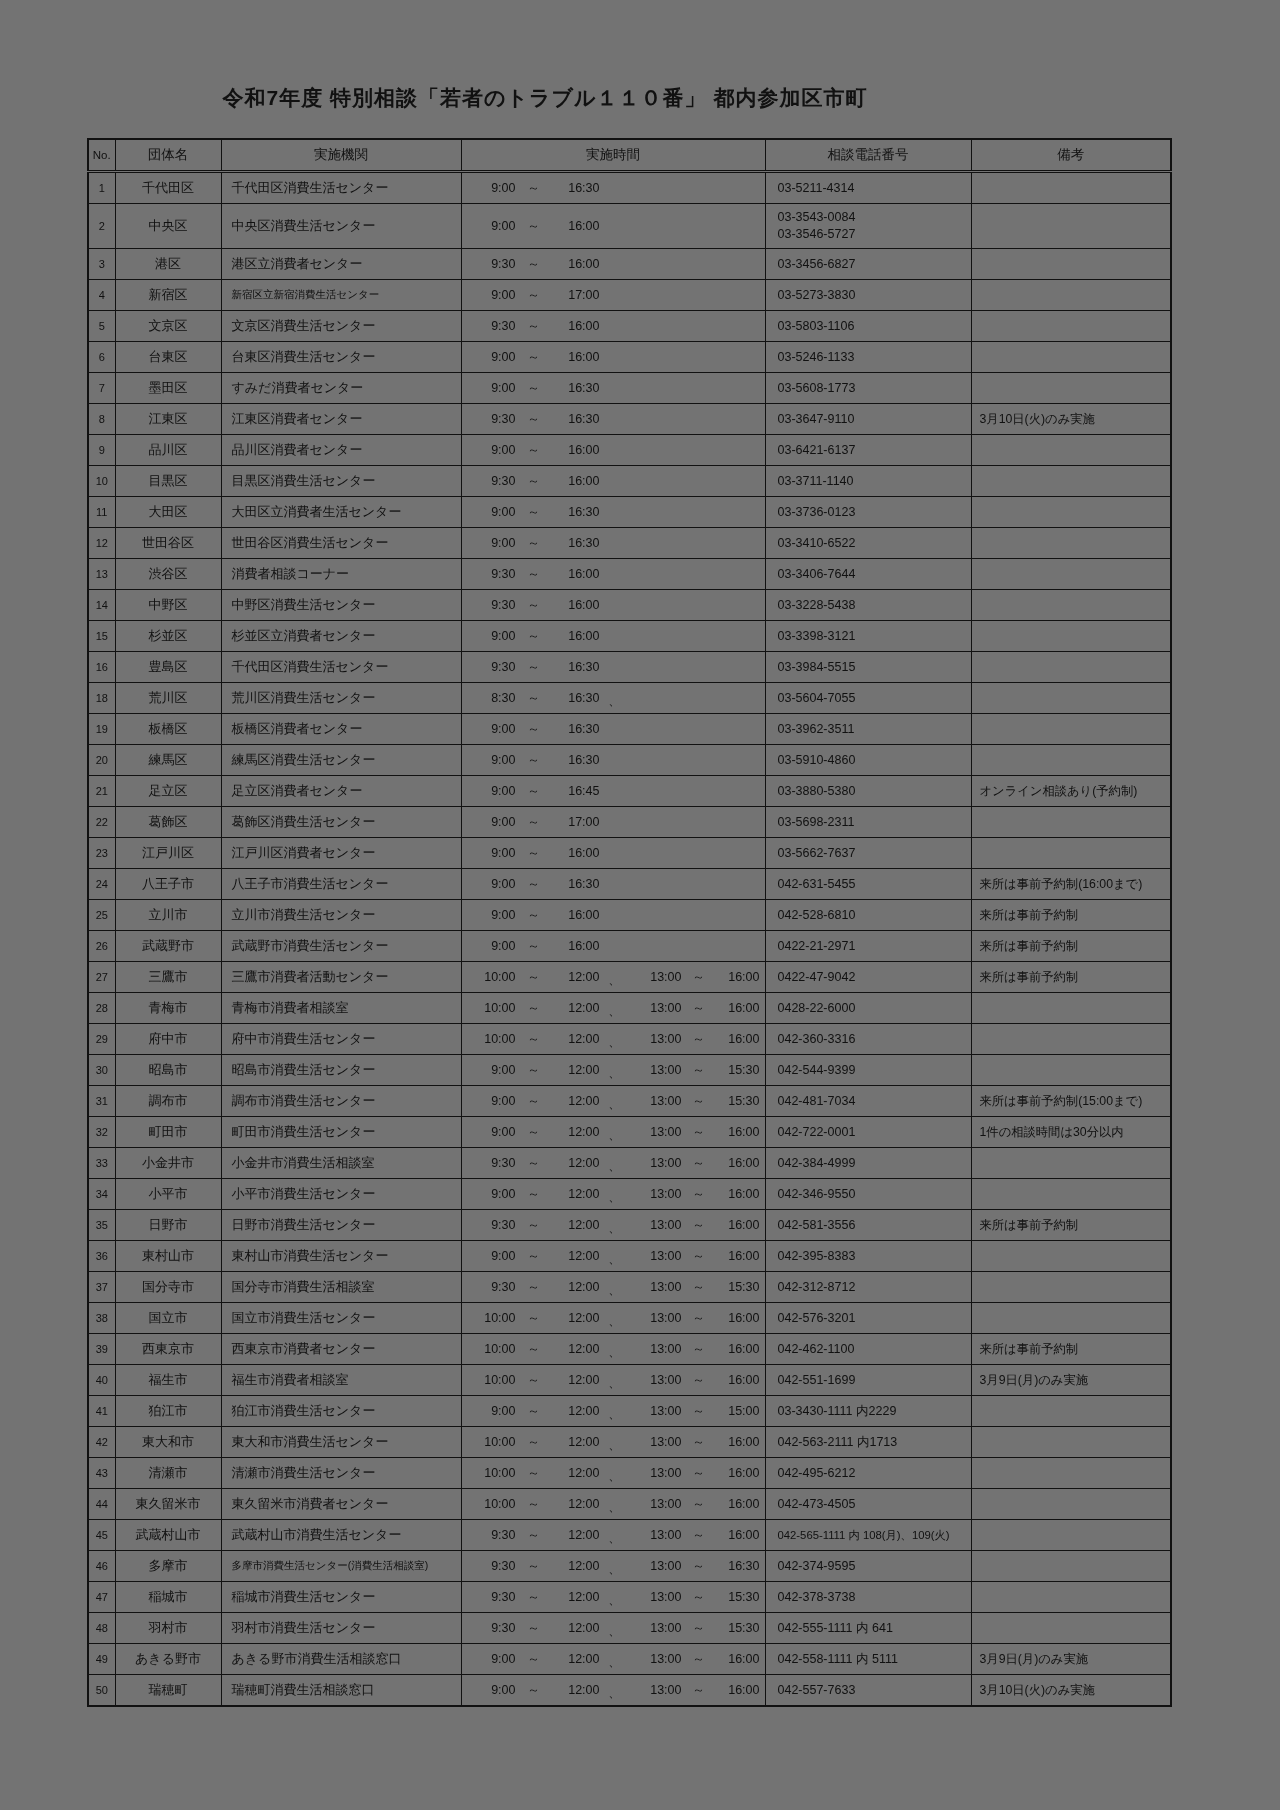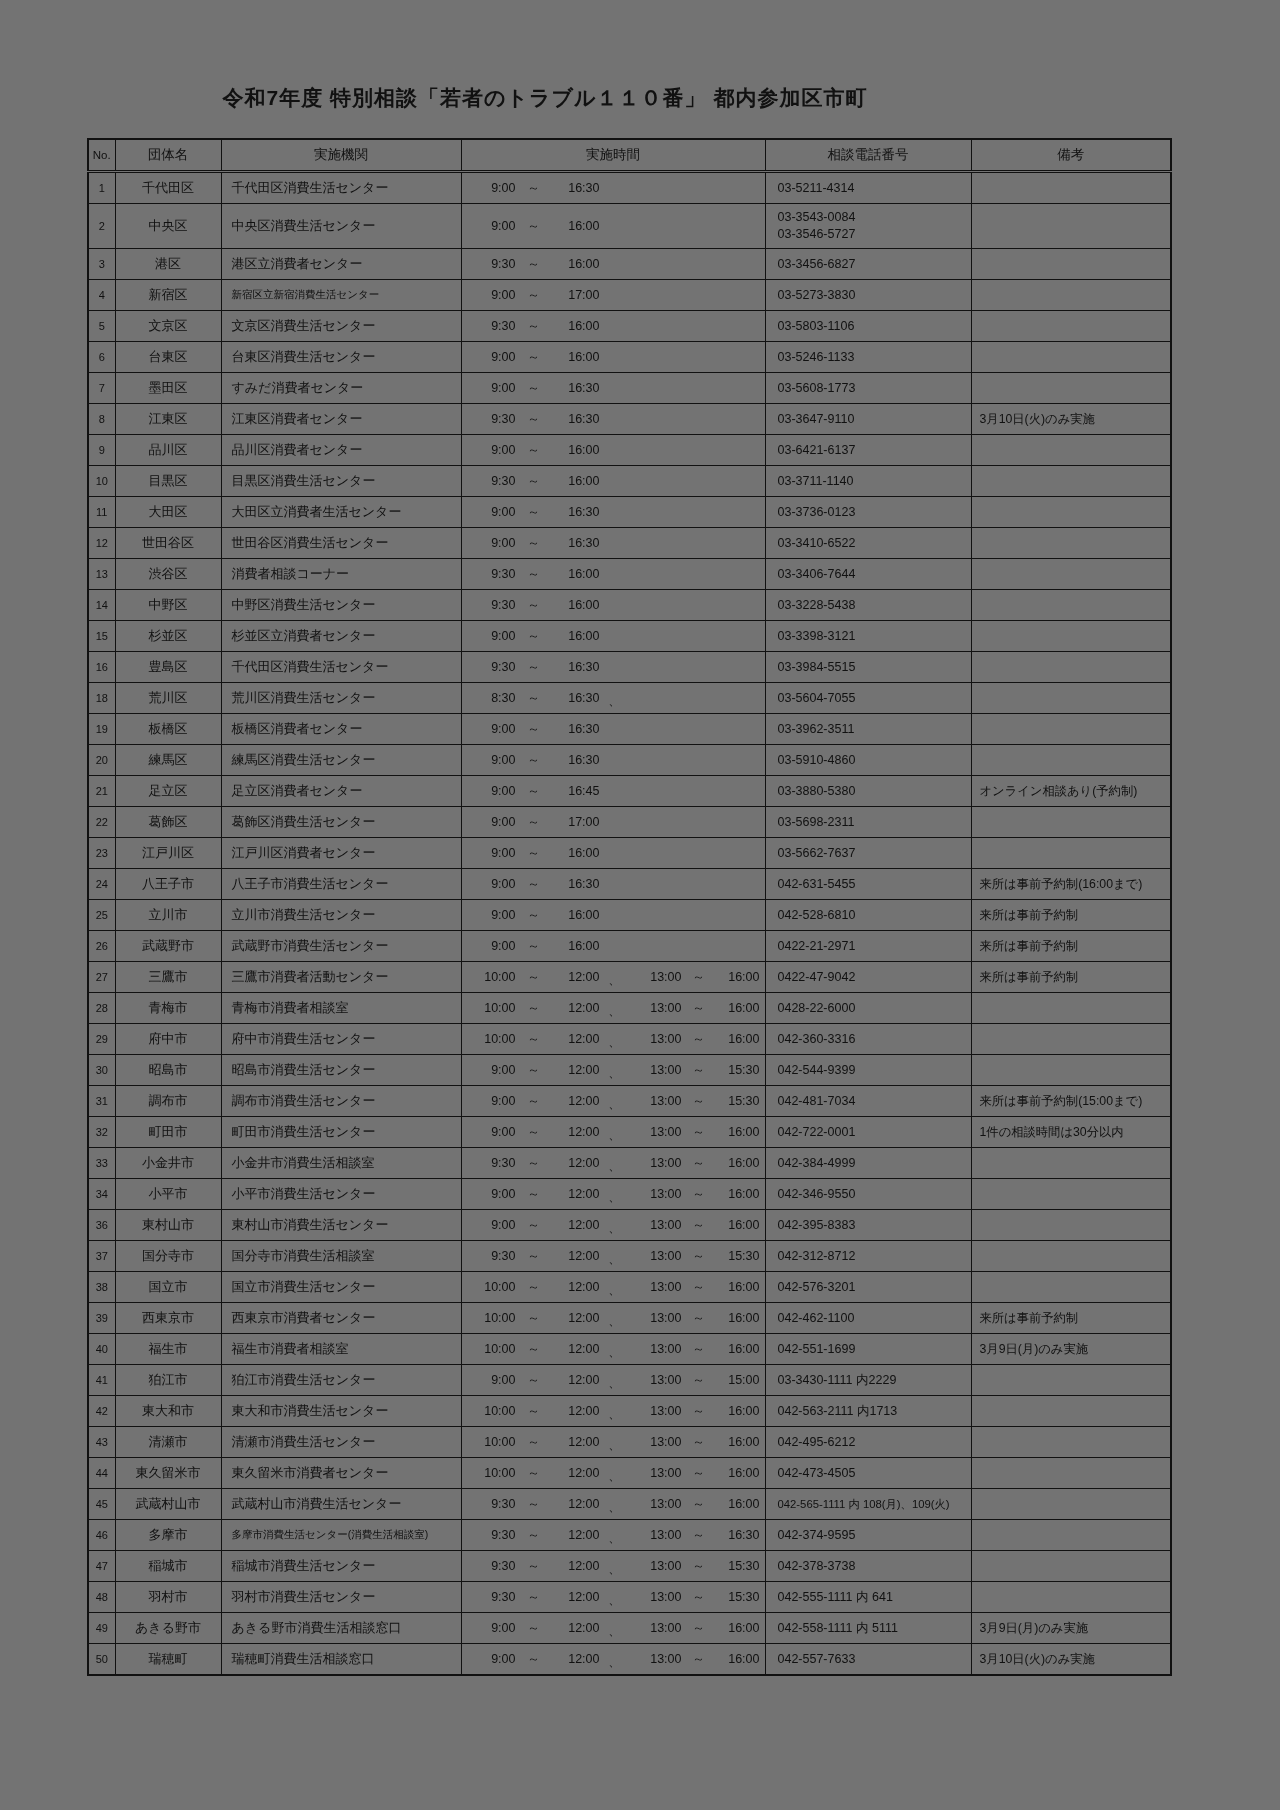--- a/index.html
+++ b/index.html
@@ -756,20 +756,40 @@
         <span class="t tl2">～</span>
         <span class="t t2e">16:00</span>
       </span>
     </td>
     <td class="c-phone">
             <div>042-346-9550</div>
           </td>
     <td class="c-remark"></td>
   </tr>
         <tr>
+    <td class="c-no">35</td>
+    <td class="c-org">日野市</td>
+    <td class="c-inst">日野市消費生活センター</td>
+    <td class="c-time">
+      <span class="time-wrap">
+        <span class="t t1s">9:30</span>
+        <span class="t tl">～</span>
+        <span class="t t1e">12:00</span>
+        <span class="t cm">、</span>
+        <span class="t t2s">13:00</span>
+        <span class="t tl2">～</span>
+        <span class="t t2e">16:00</span>
+      </span>
+    </td>
+    <td class="c-phone">
+            <div>042-581-3556</div>
+          </td>
+    <td class="c-remark">来所は事前予約制</td>
+  </tr>
+        <tr>
     <td class="c-no">36</td>
     <td class="c-org">東村山市</td>
     <td class="c-inst">東村山市消費生活センター</td>
     <td class="c-time">
       <span class="time-wrap">
         <span class="t t1s">9:00</span>
         <span class="t tl">～</span>
         <span class="t t1e">12:00</span>
         <span class="t cm">、</span>
         <span class="t t2s">13:00</span>

